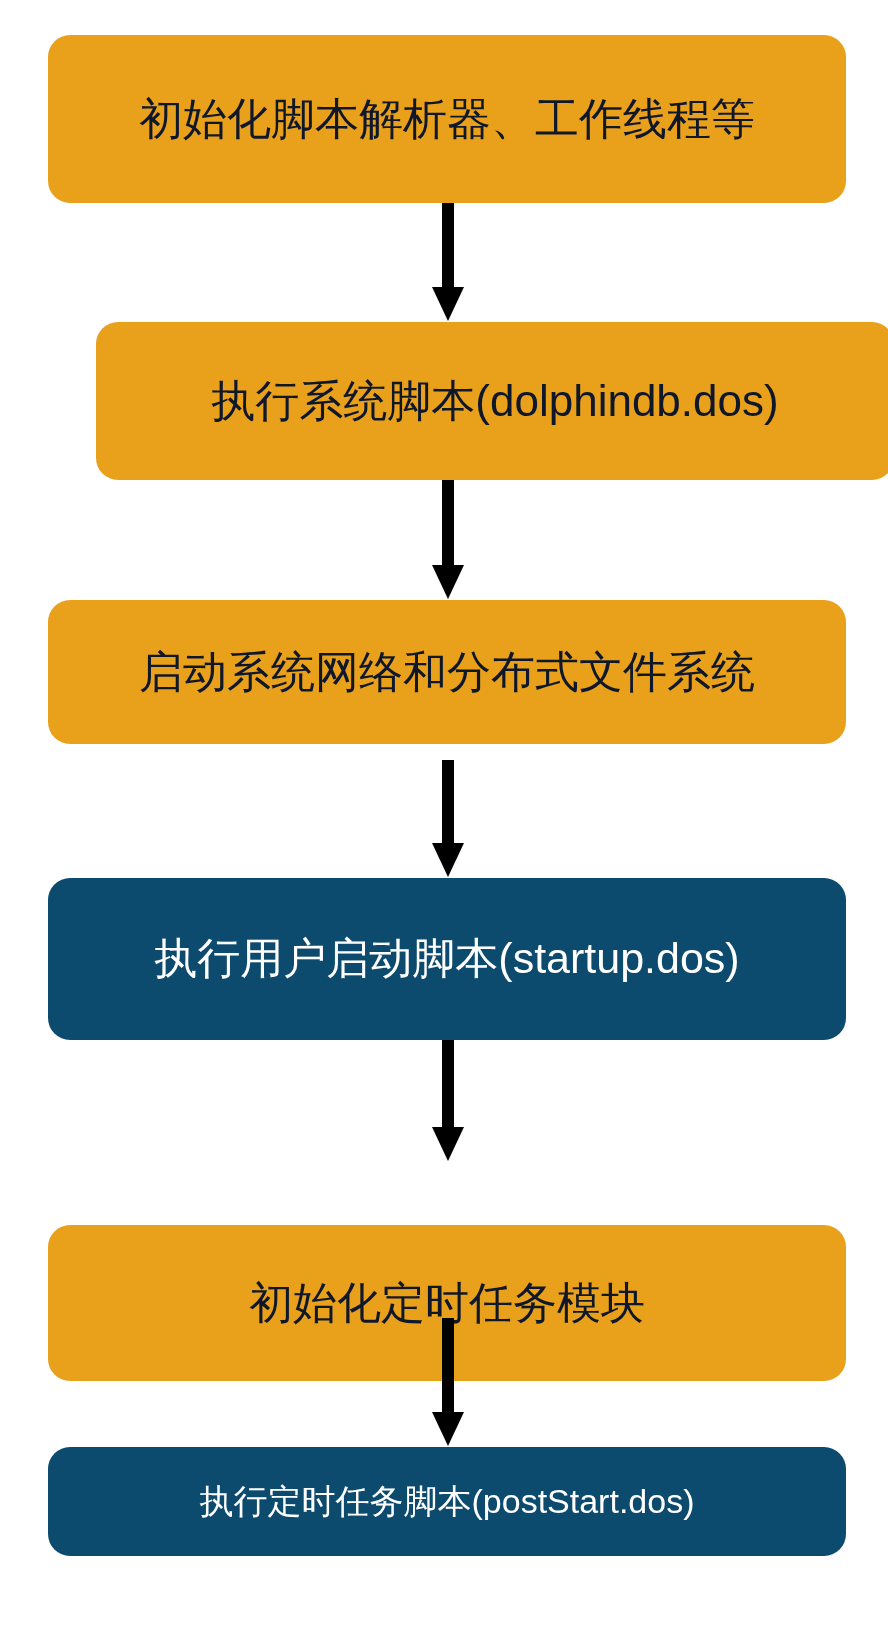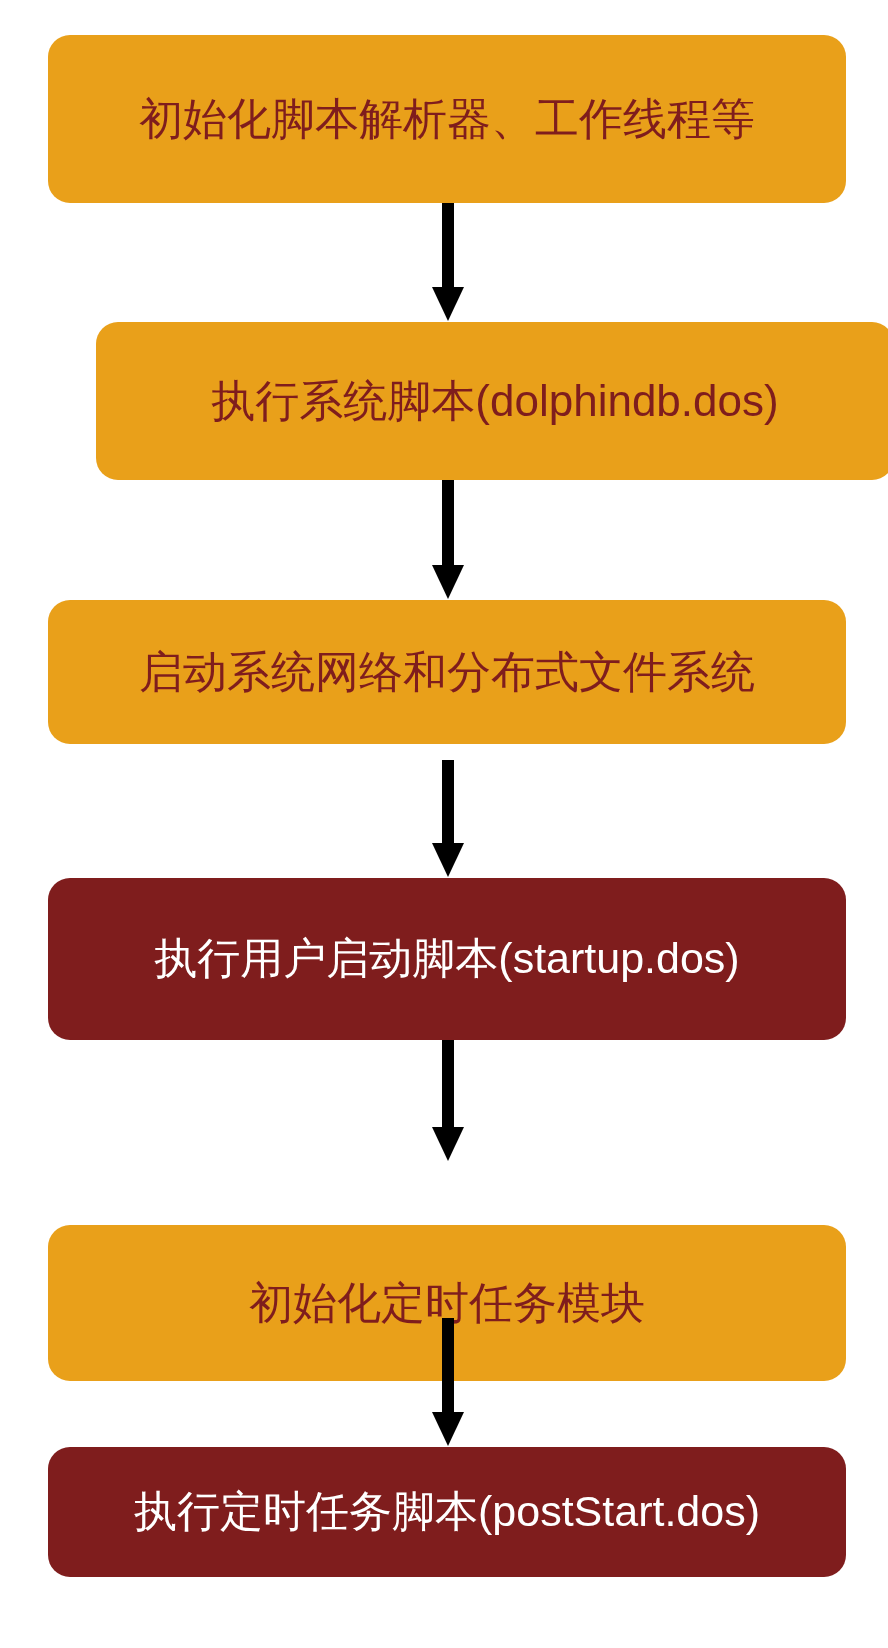--- a/index.html
+++ b/index.html
@@ -32,33 +32,33 @@
     padding: 0 14px;
     line-height: 1.15;
     white-space: nowrap;
   }
   .node-label {
     display: block;
     width: 100%;
   }
   .node.orange {
     background: #E9A01A;
-    color: #7f1d1d;
+    color: #0f172a;
   }
   .node.blue {
-    background: #7f1d1d;
+    background: #0c4a6e;
     color: #ffffff;
   }
   
   #node-1 { top: 35px;   height: 168px; font-size: 44px; }
   #node-2 { top: 322px;  height: 158px; font-size: 44px; margin-left: 48px; }
   #node-3 { top: 600px;  height: 144px; font-size: 44px; }
   #node-4 { top: 878px;  height: 162px; font-size: 43px; }
   #node-5 { top: 1225px; height: 156px; font-size: 44px; }
-  #node-6 { top: 1447px; height: 130px; font-size: 43px; }
+  #node-6 { top: 1447px; height: 109px; font-size: 34px; }
 
   .connector {
     position: absolute;
     left: 0;
     width: 888px;
     pointer-events: none;
   }
   .connector svg { display: block; }
 
   #conn-1 { top: 203px;  height: 119px; }

